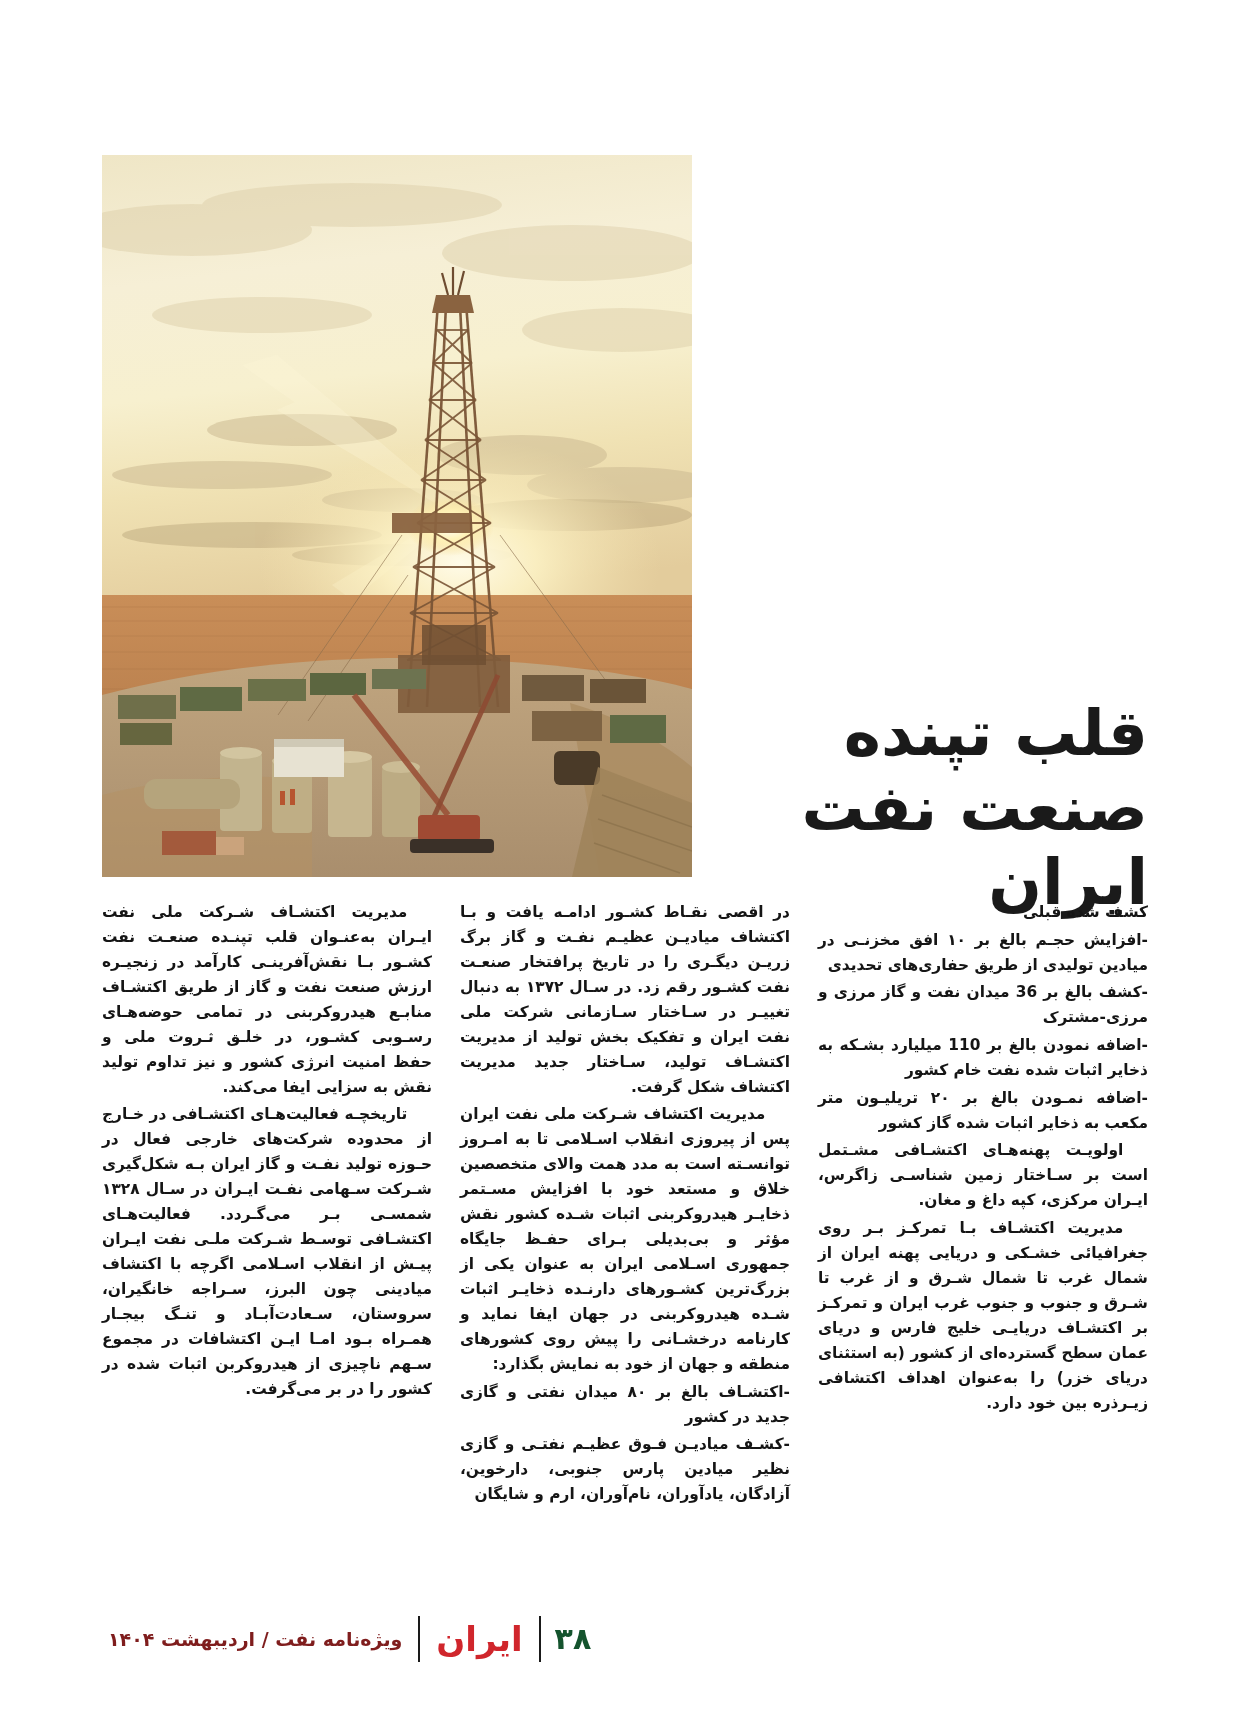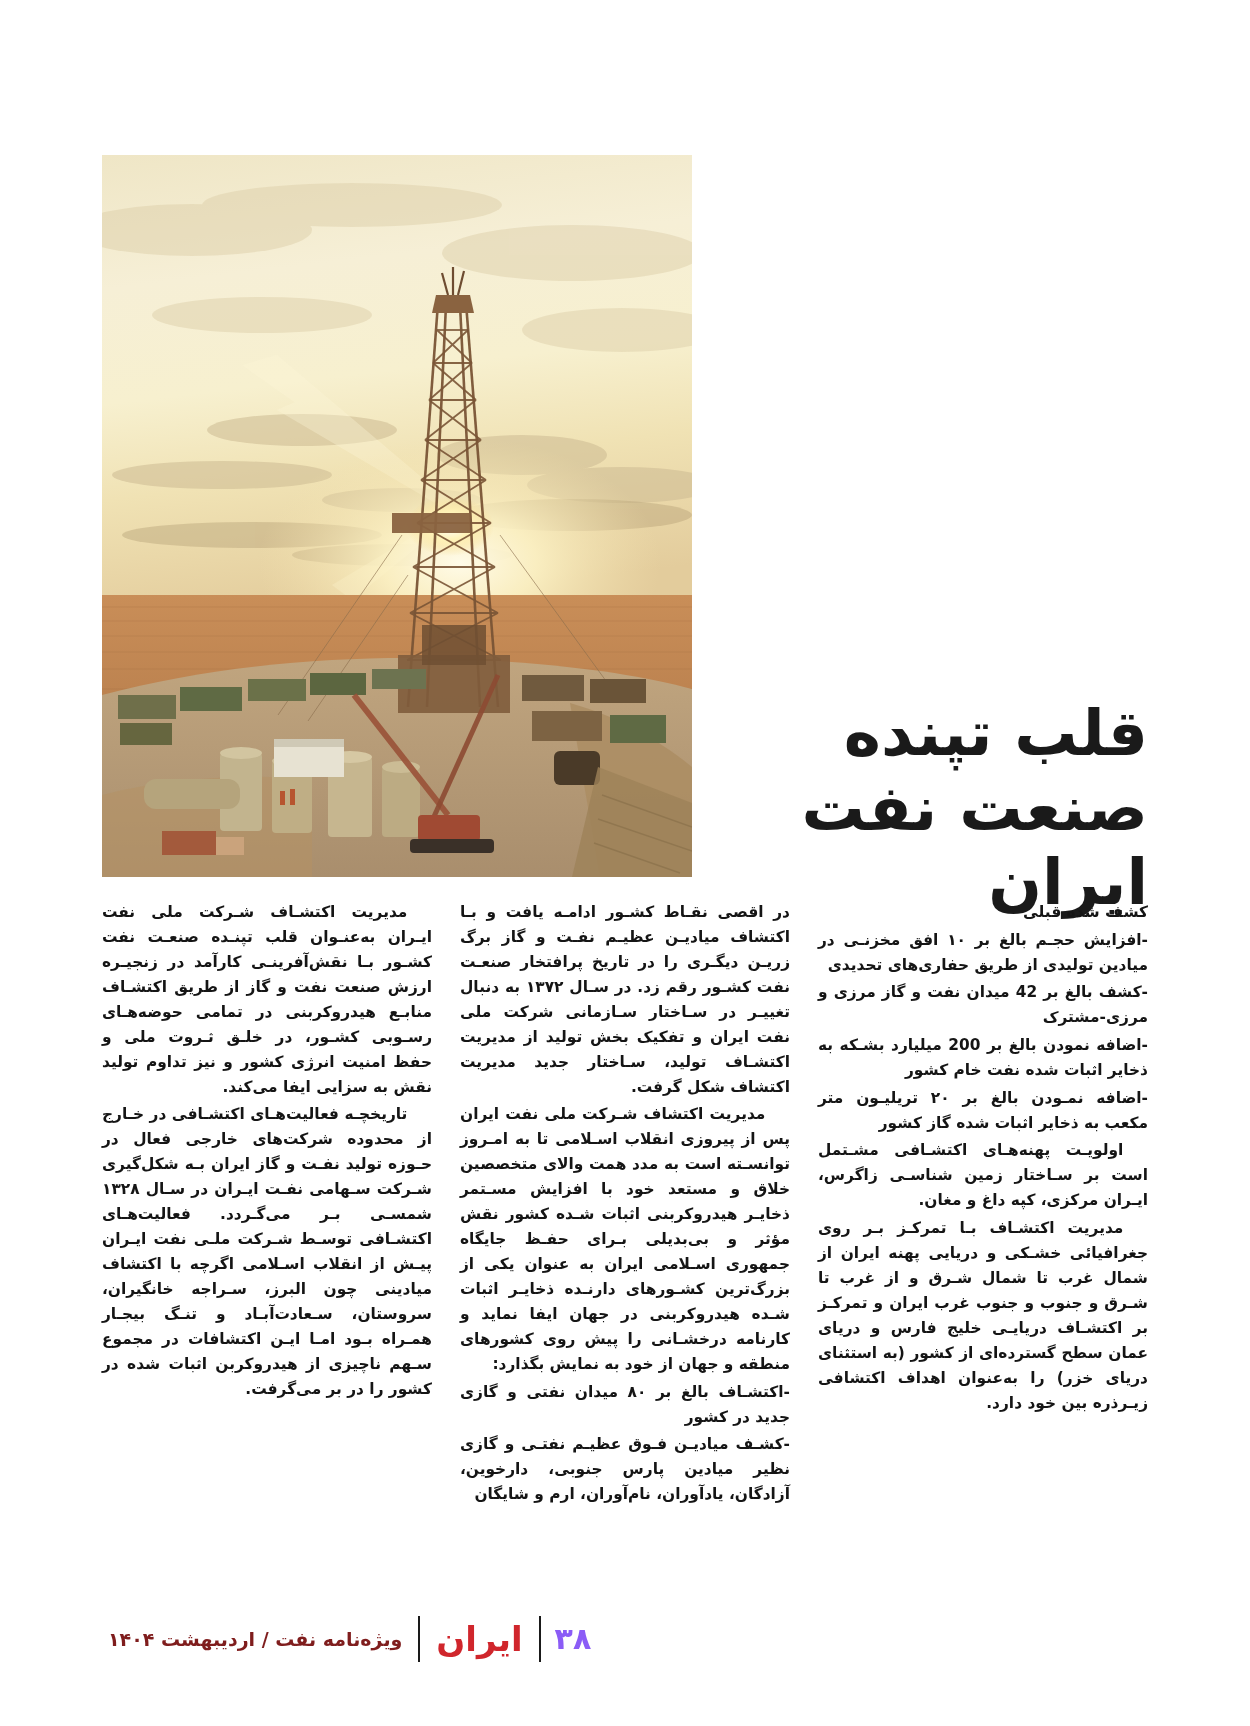--- a/index.html
+++ b/index.html
@@ -92,21 +92,21 @@
   .footer-inner {
     margin-right: auto;
     display: flex;
     flex-direction: row;
     align-items: center;
     height: 54px;
   }
   .page-number {
     font-size: 30px;
     font-weight: 700;
-    color: #8b5cf6;
+    color: #14532d;
     padding: 0 18px 0 14px;
     line-height: 1;
   }
   .rule {
     width: 2px;
     height: 46px;
     background: #1a1a1a;
   }
   .brand-logo {
     font-size: 34px;
@@ -336,22 +336,22 @@
     <div class="col">
       <p class="tail">در اقصی نقـاط کشـور ادامـه یافت و بـا اکتشاف میادیـن عظیـم نفـت و گاز برگ زریـن دیگـری را در تاریخ پرافتخار صنعـت نفت کشـور رقم زد. در سـال ۱۳۷۲ به دنبال تغییـر در سـاختار سـازمانی شرکت ملی نفت ایران و تفکیک بخش تولید از مدیریت اکتشـاف تولید، سـاختار جدید مدیریت اکتشاف شکل گرفت.</p>
       <p class="ind">مدیریت اکتشاف شـرکت ملی نفت ایران پس از پیروزی انقلاب اسـلامی تا به امـروز توانسـته است به مدد همت والای متخصصین خلاق و مستعد خود با افزایش مسـتمر ذخایـر هیدروکربنی اثبات شـده کشور نقش مؤثر و بی‌بدیلی بـرای حفـظ جایگاه جمهوری اسـلامی ایران به عنوان یکی از بزرگ‌ترین کشـورهای دارنـده ذخایـر اثبات شـده هیدروکربنی در جهان ایفا نماید و کارنامه درخشـانی را پیش روی کشورهای منطقه و جهان از خود به نمایش بگذارد:</p>
       <p class="bullet">-اکتشـاف بالغ بر ۸۰ میدان نفتی و گازی جدید در کشور</p>
       <p class="bullet">-کشـف میادیـن فـوق عظیـم نفتـی و گازی نظیر میادین پارس جنوبی، دارخوین، آزادگان، یادآوران، نام‌آوران، ارم و شایگان</p>
     </div>
 
     <div class="col">
       <p class="tail">کشف شده قبلی</p>
       <p class="bullet">-افزایش حجـم بالغ بر ۱۰ افق مخزنـی در میادین تولیدی از طریق حفاری‌های تحدیدی</p>
-      <p class="bullet">-کشف بالغ بر 42 میدان نفت و گاز مرزی و مرزی-مشترک</p>
-      <p class="bullet">-اضافه نمودن بالغ بر 200 میلیارد بشـکه به ذخایر اثبات شده نفت خام کشور</p>
+      <p class="bullet">-کشف بالغ بر 36 میدان نفت و گاز مرزی و مرزی-مشترک</p>
+      <p class="bullet">-اضافه نمودن بالغ بر 110 میلیارد بشـکه به ذخایر اثبات شده نفت خام کشور</p>
       <p class="bullet">-اضافه نمـودن بالغ بر ۲۰ تریلیـون متر مکعب به ذخایر اثبات شده گاز کشور</p>
       <p class="ind">اولویـت پهنه‌هـای اکتشـافی مشـتمل است بر سـاختار زمین شناسـی زاگرس، ایـران مرکزی، کپه داغ و مغان.</p>
       <p class="ind">مدیریت اکتشـاف بـا تمرکـز بـر روی جغرافیائی خشـکی و دریایی پهنه ایران از شمال غرب تا شمال شـرق و از غرب تا شـرق و جنوب و جنوب غرب ایران و تمرکـز بر اکتشـاف دریایـی خلیج فارس و دریای عمان سطح گسترده‌ای از کشور (به استثنای دریای خزر) را به‌عنوان اهداف اکتشافی زیـرذره بین خود دارد.</p>
     </div>
   </div>
 
   <div class="footer">
     <div class="footer-inner">
       <span class="page-number">۳۸</span>
       <span class="rule"></span>

